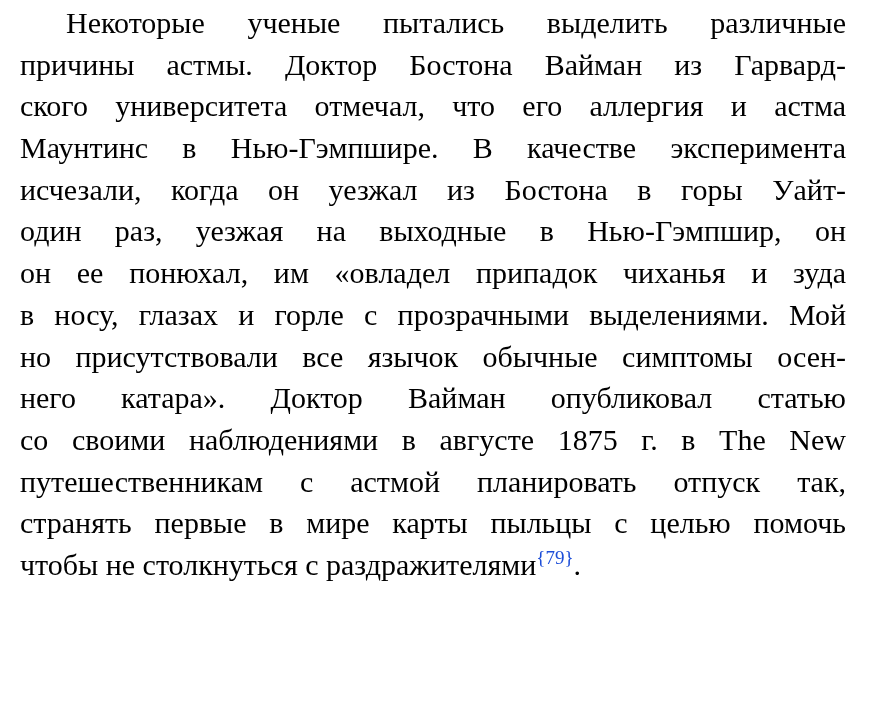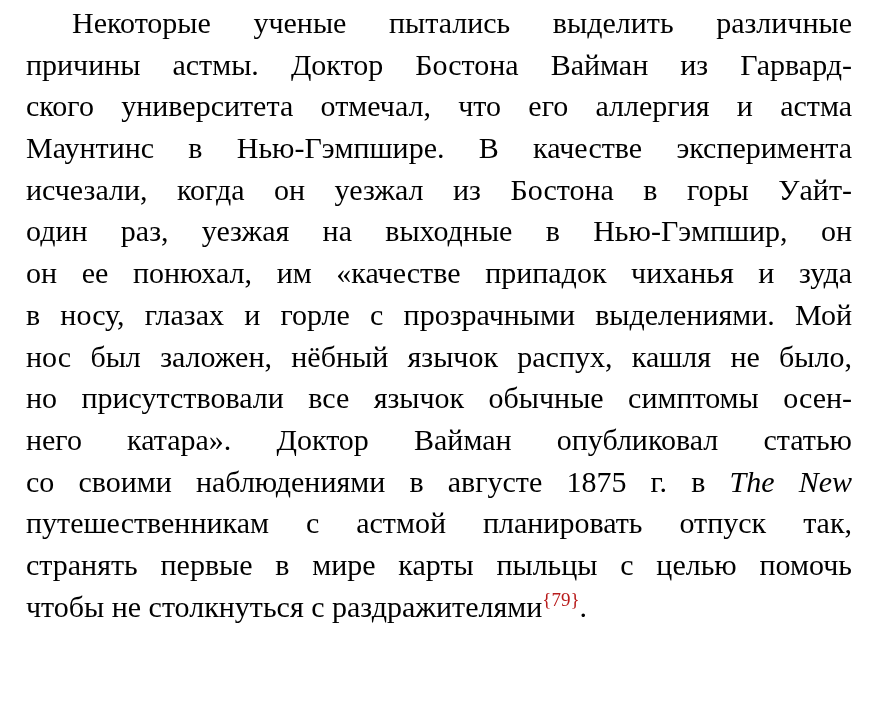--- a/index.html
+++ b/index.html
@@ -8,21 +8,21 @@
     background: #ffffff;
   }
   body {
     width: 872px;
     height: 724px;
     overflow: hidden;
     position: relative;
   }
   .page {
     position: absolute;
-    left: 26px;
+    left: 20px;
     top: 0px;
     width: 826px;
   }
   .line {
     font-family: "Liberation Serif", "DejaVu Serif", serif;
     font-size: 30px;
     color: #000000;
     height: 41.7px;
     line-height: 41.7px;
     white-space: nowrap;
@@ -31,42 +31,41 @@
     position: relative;
   }
   .line.first {
     text-indent: 0;
     padding-left: 46px;
   }
   .line.last {
     text-align-last: left;
   }
   .line:first-child { margin-top: 2px; }
-  .it { font-style: italic; }
+  .it { }
   .fn {
-    color: #b91c1c;
+    color: #1d4ed8;
     font-size: 19px;
     vertical-align: 11px;
     line-height: 0;
     margin-top: 12px;
   }
 </style>
 </head>
 <body>
 
 <div class="page">
   <div class="line first">Некоторые ученые пытались выделить различные</div>
   <div class="line">причины астмы. Доктор Бостона Вайман из Гарвард-</div>
   <div class="line">ского университета отмечал, что его аллергия и астма</div>
   <div class="line">Маунтинс в Нью-Гэмпшире. В качестве эксперимента</div>
   <div class="line">исчезали, когда он уезжал из Бостона в горы Уайт-</div>
   <div class="line">один раз, уезжая на выходные в Нью-Гэмпшир, он</div>
-  <div class="line">он ее понюхал, им «качестве припадок чиханья и зуда</div>
+  <div class="line">он ее понюхал, им «овладел припадок чиханья и зуда</div>
   <div class="line">в носу, глазах и горле с прозрачными выделениями. Мой</div>
-  <div class="line">нос был заложен, нёбный язычок распух, кашля не было,</div>
   <div class="line">но присутствовали все язычок обычные симптомы осен-</div>
   <div class="line">него катара». Доктор Вайман опубликовал статью</div>
   <div class="line">
     <span>со своими наблюдениями в августе 1875 г. в </span><span class="it">The New</span>
   </div>
   <div class="line">путешественникам с астмой планировать отпуск так,</div>
   <div class="line">странять первые в мире карты пыльцы с целью помочь</div>
   <div class="line last">
     <span>чтобы не столкнуться с раздражителями</span><span class="fn">{79}</span><span>.</span>
   </div>

